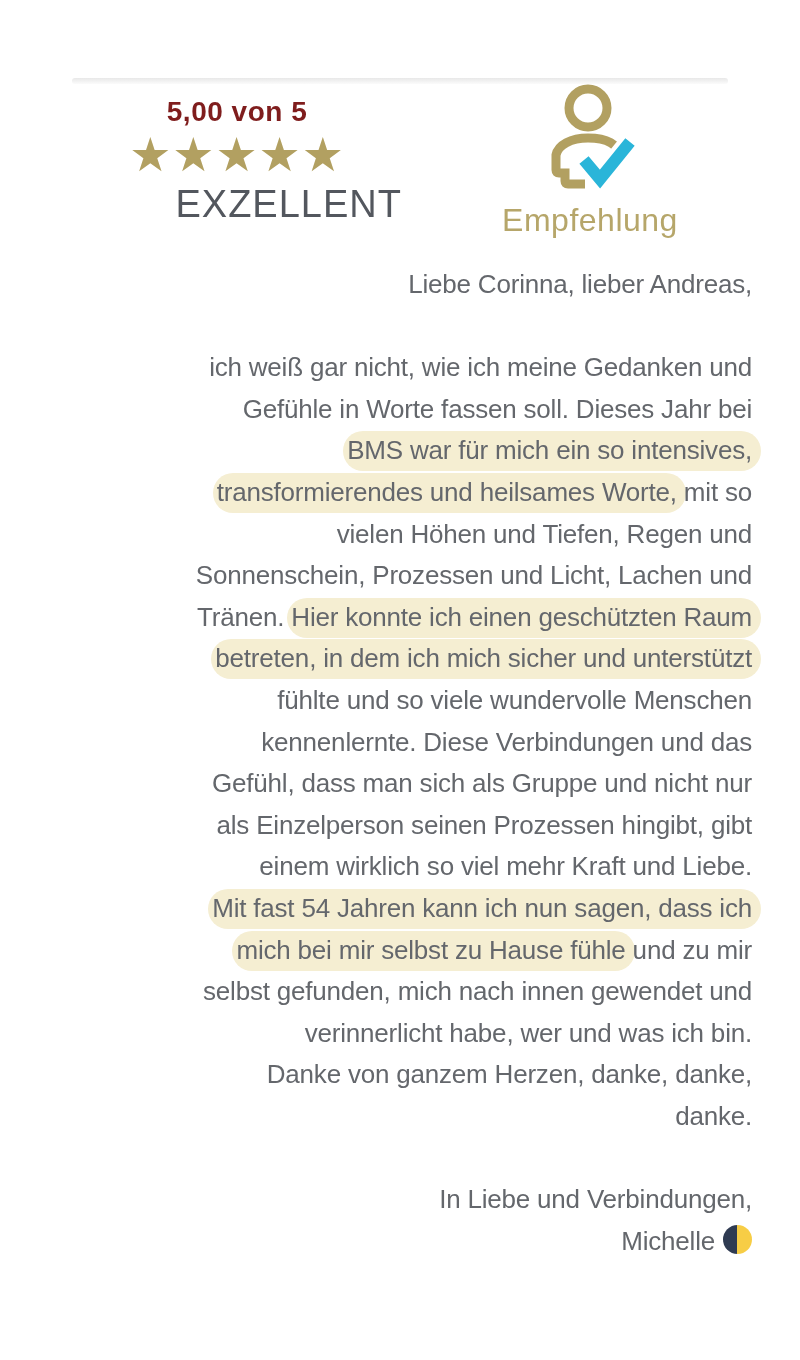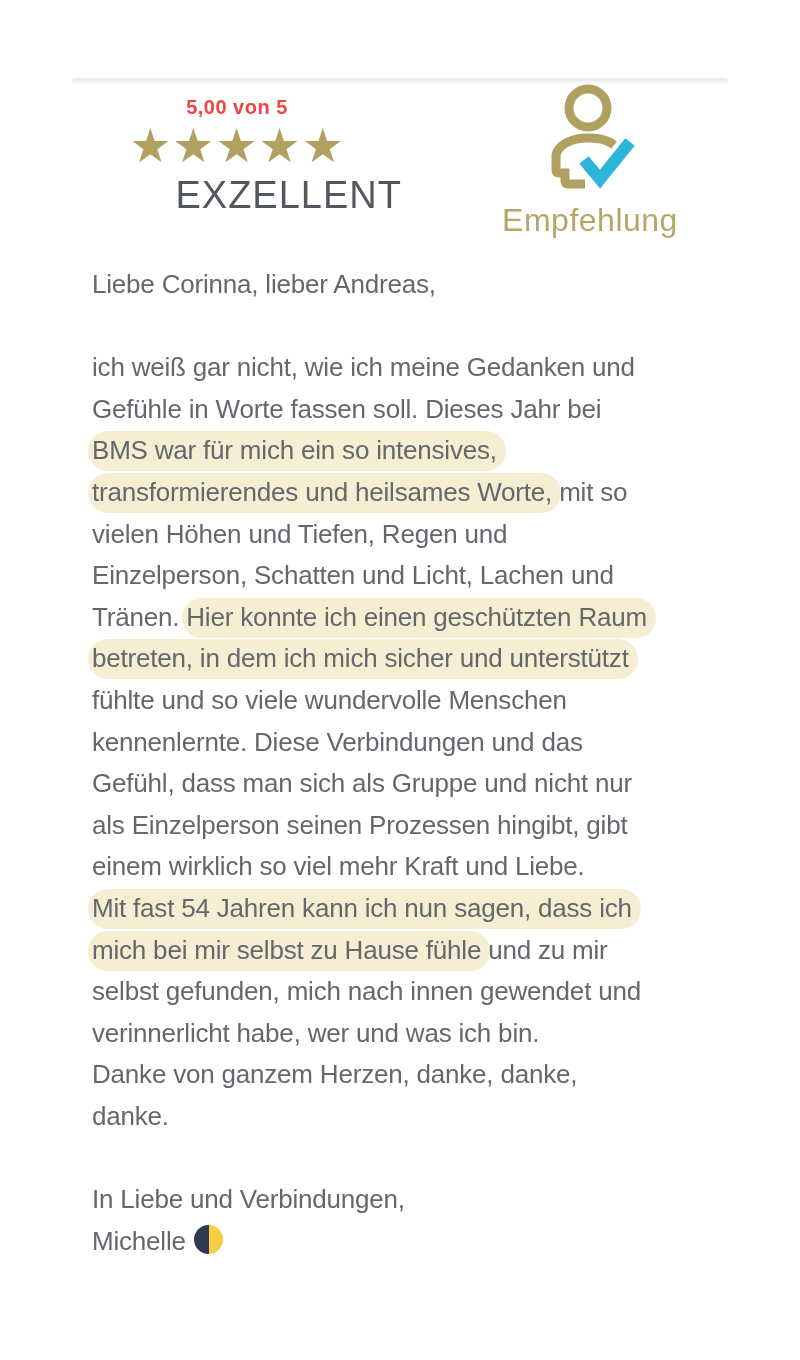--- a/index.html
+++ b/index.html
@@ -11,21 +11,21 @@
   .top-divider {
     position:absolute; left:72px; top:78px; width:656px; height:6px;
     background:linear-gradient(to bottom, #e8e8e8, #fbfbfb);
     border-radius:3px;
   }
   
   .rating {
     position:absolute; left:72px; top:96px; width:330px; text-align:center;
   }
   .score {
-    color:#ef4444; font-size:20px; font-weight:600; letter-spacing:0.5px;
+    color:#7f1d1d; font-size:28px; font-weight:600; letter-spacing:0.5px;
   }
   .stars {
     font-family:"DejaVu Sans", sans-serif;
     color:#b2a061; font-size:47px; line-height:52px; letter-spacing:1px;
     margin-top:1px; white-space:nowrap;
   }
   .verdict {
     color:#53575e; font-size:38px; font-weight:400; letter-spacing:1px;
     margin-top:2px;
     text-align:right;
@@ -37,21 +37,21 @@
   .rec-label {
     color:#b6a66a; font-size:32px; font-weight:300; letter-spacing:0.5px;
     margin-top:8px;
   }
   
   .body-text {
     position:absolute; left:92px; top:264px; width:660px;
     color:#64676c; font-size:26px; letter-spacing:-0.2px;
   }
   .t-line {
-    height:41.6px; line-height:41.6px; white-space:nowrap;
+    height:41.6px; line-height:41.6px; white-space:nowrap;text-align:right;
   }
   .hl {
     background:#f5eed2;
     padding:4px 9px 6px 4px;
     margin:0 -9px 0 -4px;
     border-radius:20px;
   }
   .moon {
     display:inline-block; width:29px; height:29px; border-radius:50%;
     background:linear-gradient(90deg, #2f3b52 0 50%, #f7cd45 50% 100%);
@@ -83,21 +83,21 @@
 
   <div class="body-text">
     <div class="t-line">Liebe Corinna, lieber Andreas,</div>
     <div class="t-line"></div>
     <div id="lines">
         <div class="t-line"><span>ich weiß gar nicht, wie ich meine Gedanken und</span></div>
         <div class="t-line"><span>Gefühle in Worte fassen soll. Dieses Jahr bei</span></div>
         <div class="t-line"><span class="hl">BMS war für mich ein so intensives,</span></div>
         <div class="t-line"><span class="hl">transformierendes und heilsames Worte,</span><span> mit so</span></div>
         <div class="t-line"><span>vielen Höhen und Tiefen, Regen und</span></div>
-        <div class="t-line"><span>Einzelperson, Schatten und Licht, Lachen und</span></div>
+        <div class="t-line"><span>Sonnenschein, Prozessen und Licht, Lachen und</span></div>
         <div class="t-line"><span>Tränen. </span><span class="hl">Hier konnte ich einen geschützten Raum</span></div>
         <div class="t-line"><span class="hl">betreten, in dem ich mich sicher und unterstützt</span></div>
         <div class="t-line"><span>fühlte und so viele wundervolle Menschen</span></div>
         <div class="t-line"><span>kennenlernte. Diese Verbindungen und das</span></div>
         <div class="t-line"><span>Gefühl, dass man sich als Gruppe und nicht nur</span></div>
         <div class="t-line"><span>als Einzelperson seinen Prozessen hingibt, gibt</span></div>
         <div class="t-line"><span>einem wirklich so viel mehr Kraft und Liebe.</span></div>
         <div class="t-line"><span class="hl">Mit fast 54 Jahren kann ich nun sagen, dass ich</span></div>
         <div class="t-line"><span class="hl">mich bei mir selbst zu Hause fühle</span><span> und zu mir</span></div>
         <div class="t-line"><span>selbst gefunden, mich nach innen gewendet und</span></div>

